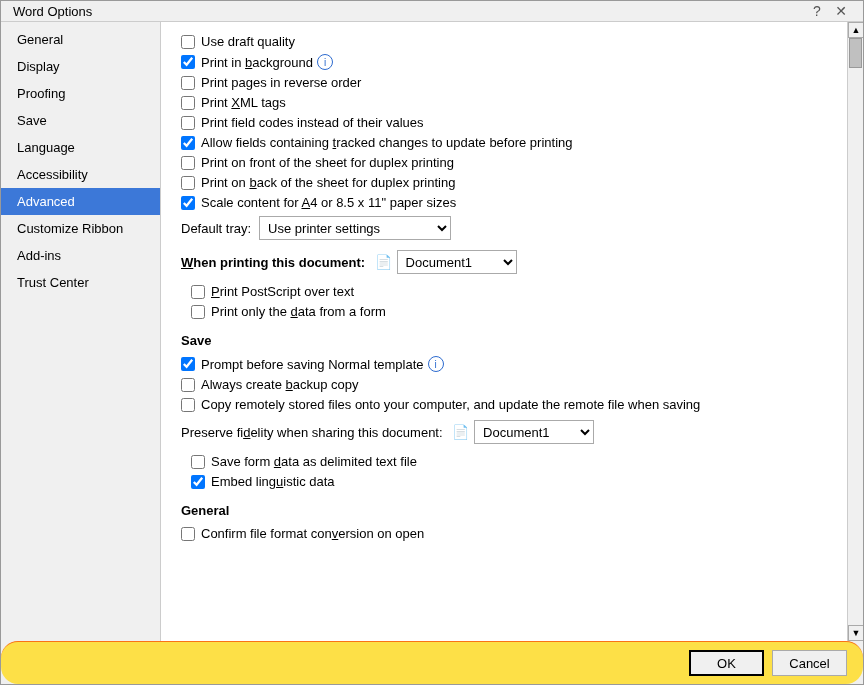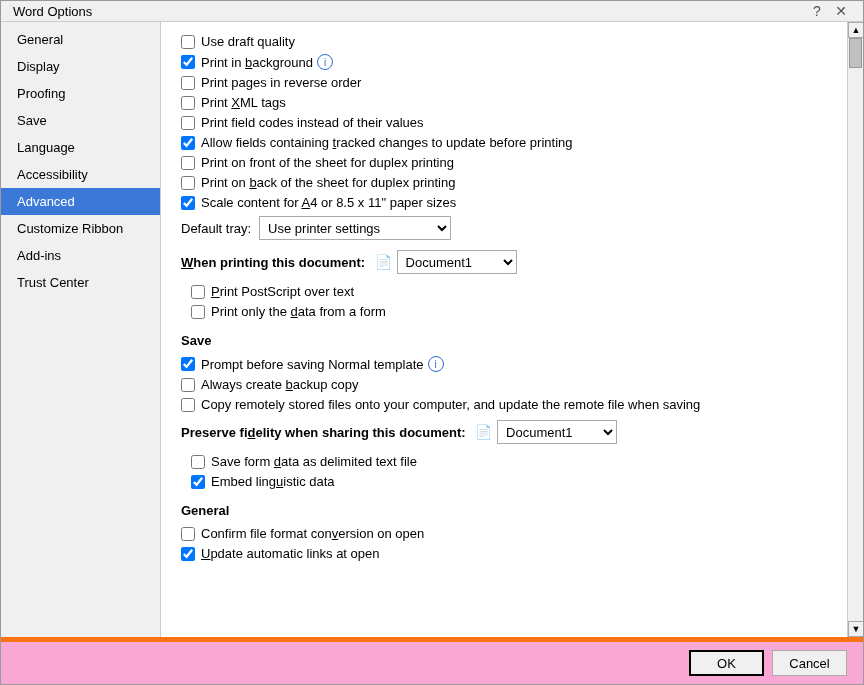--- a/index.html
+++ b/index.html
@@ -188,31 +188,32 @@
     }
     .when-printing-label u { text-decoration: underline; }
     .preserve-row {
       display: flex;
       align-items: center;
       margin: 10px 0;
       gap: 10px;
     }
     .preserve-label {
       font-size: 13px;
-      font-weight: bold;
+      font-weight: normal;
     }
     .preserve-label u { text-decoration: underline; }
     .dialog-footer {
       padding: 8px 16px;
       display: flex;
       align-items: center;
       justify-content: flex-end;
       gap: 8px;
-      background: #f9a8d4;
-      border-top: 5px solid #f97316;
+      background: #fde047;
+      border-top: 1px solid #f97316;
+      border-radius: 17px;
     }
     .footer-btn {
       min-width: 75px;
       height: 26px;
       font-size: 13px;
       border: 1px solid #aaa;
       background: #f0f0f0;
       cursor: pointer;
       padding: 0 16px;
     }
@@ -353,24 +354,20 @@
           <input type="checkbox" id="embedLinguistic" checked="" style="">
           <label class="option-label" for="embedLinguistic">Embed ling<u>u</u>istic data</label>
         </div>
 
         <div class="section-label">General</div>
 
         <div class="option-row">
           <input type="checkbox" id="confirmFormat" style="">
           <label class="option-label" for="confirmFormat">Confirm file format con<u>v</u>ersion on open</label>
         </div>
-        <div class="option-row">
-          <input type="checkbox" id="updateLinks" checked="" style="">
-          <label class="option-label" for="updateLinks"><u>U</u>pdate automatic links at open</label>
-        </div>
 
         <div style="height:20px;"></div>
       </div>
 
       <div class="scrollbar-container">
         <div class="scrollbar-up">▲</div>
         <div class="scrollbar-track">
           <div style="height:30px; background:#c0c0c0; border:1px solid #999; margin:0 1px;"></div>
         </div>
         <div class="scrollbar-down">▼</div>

